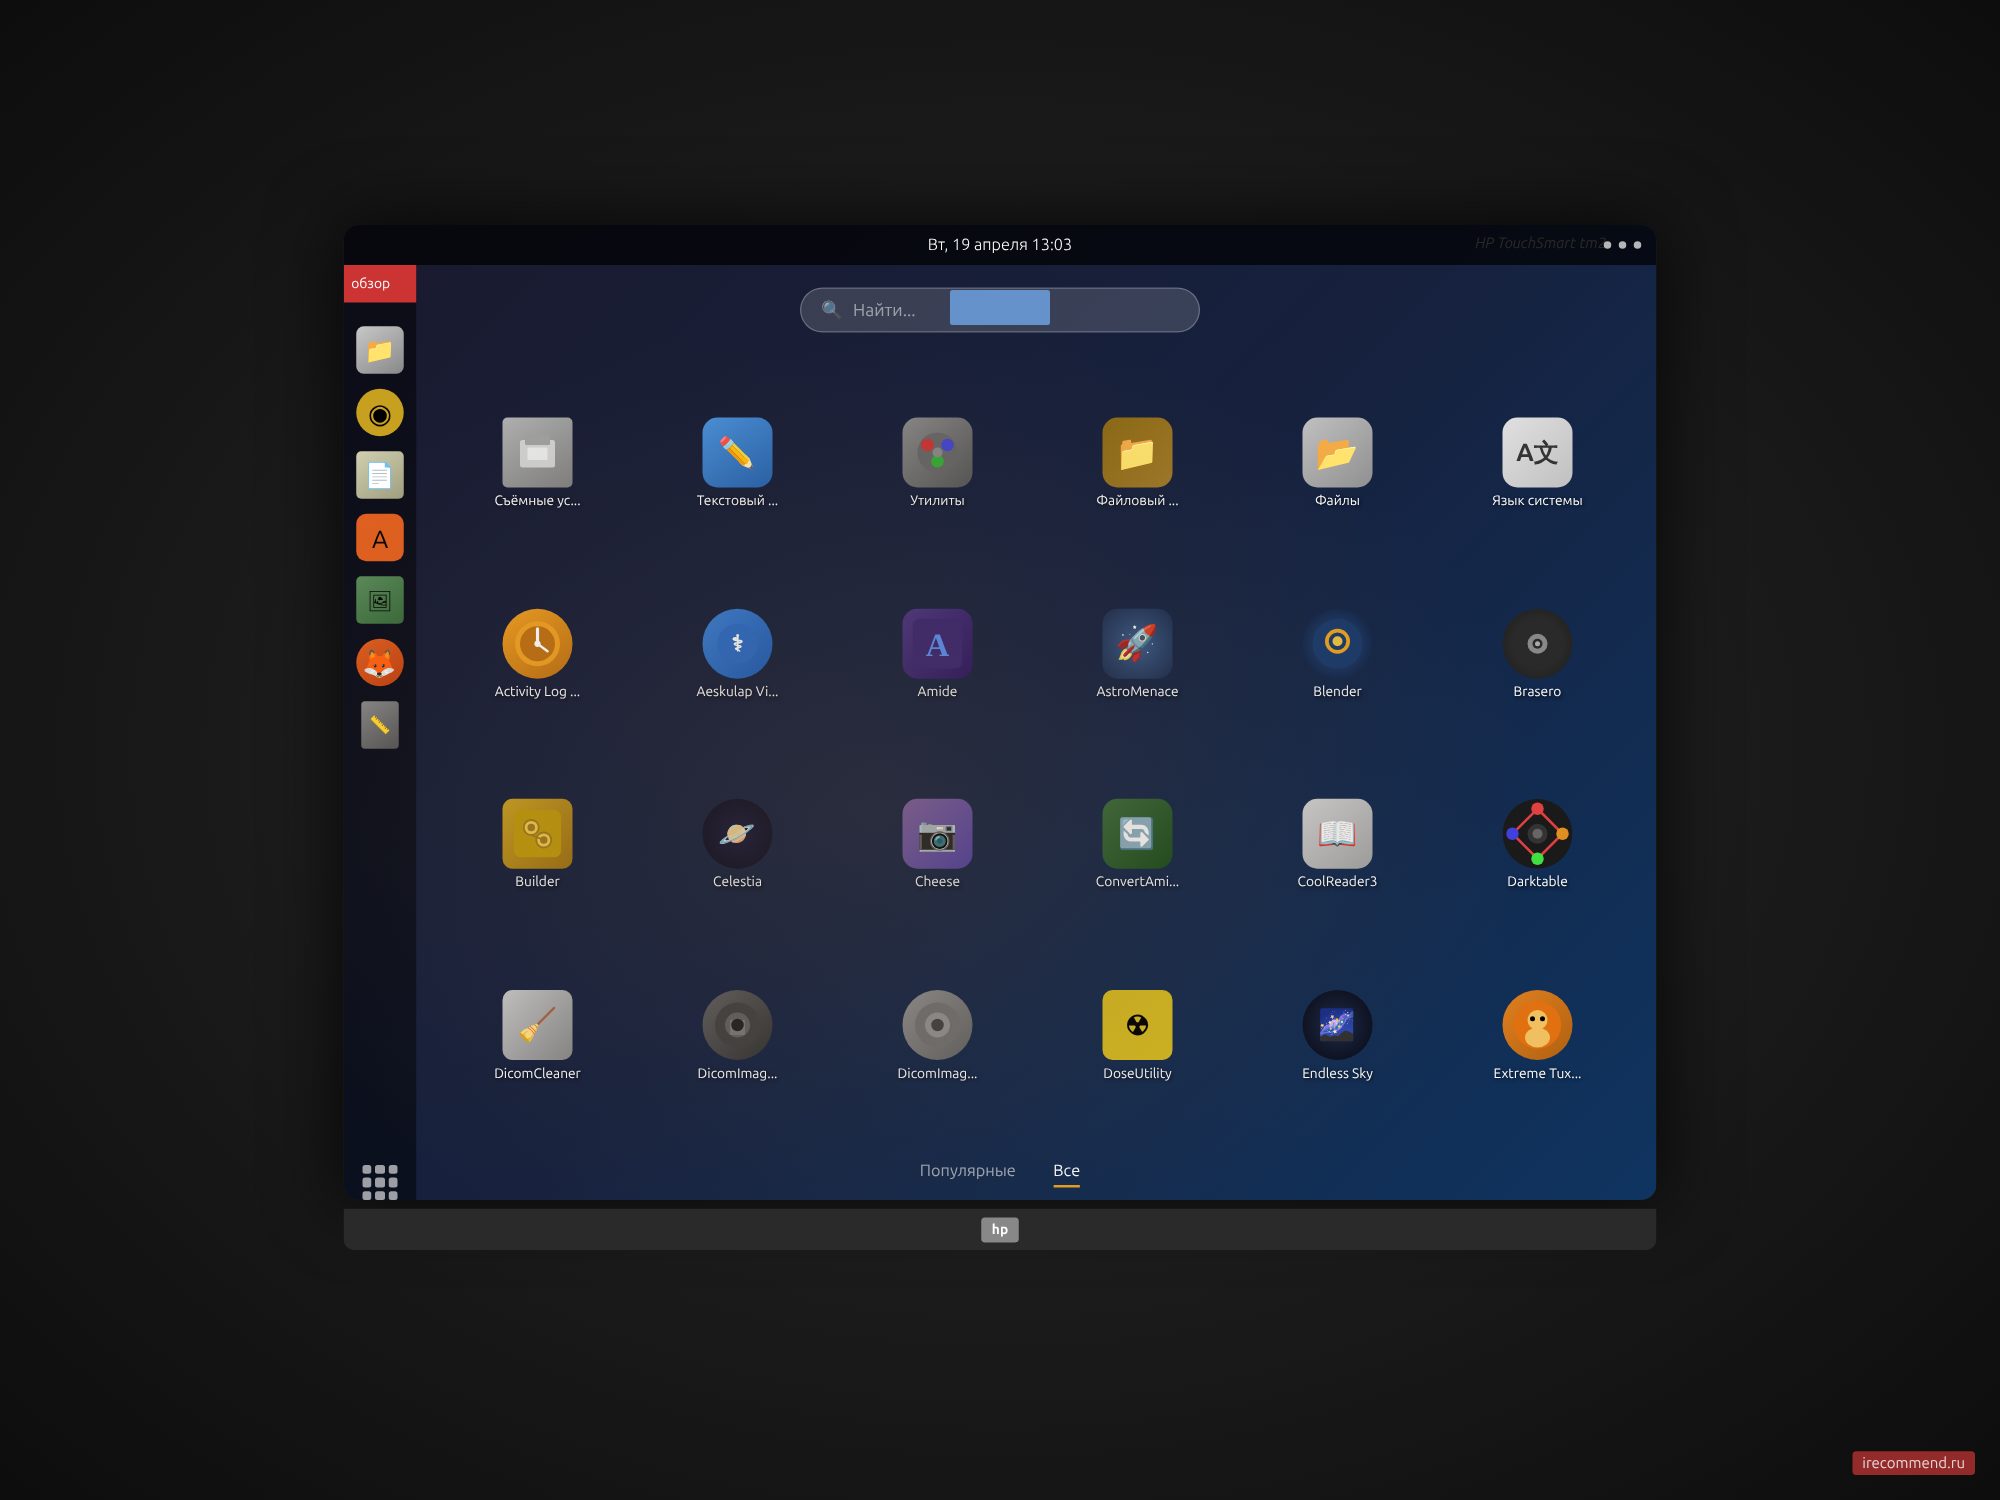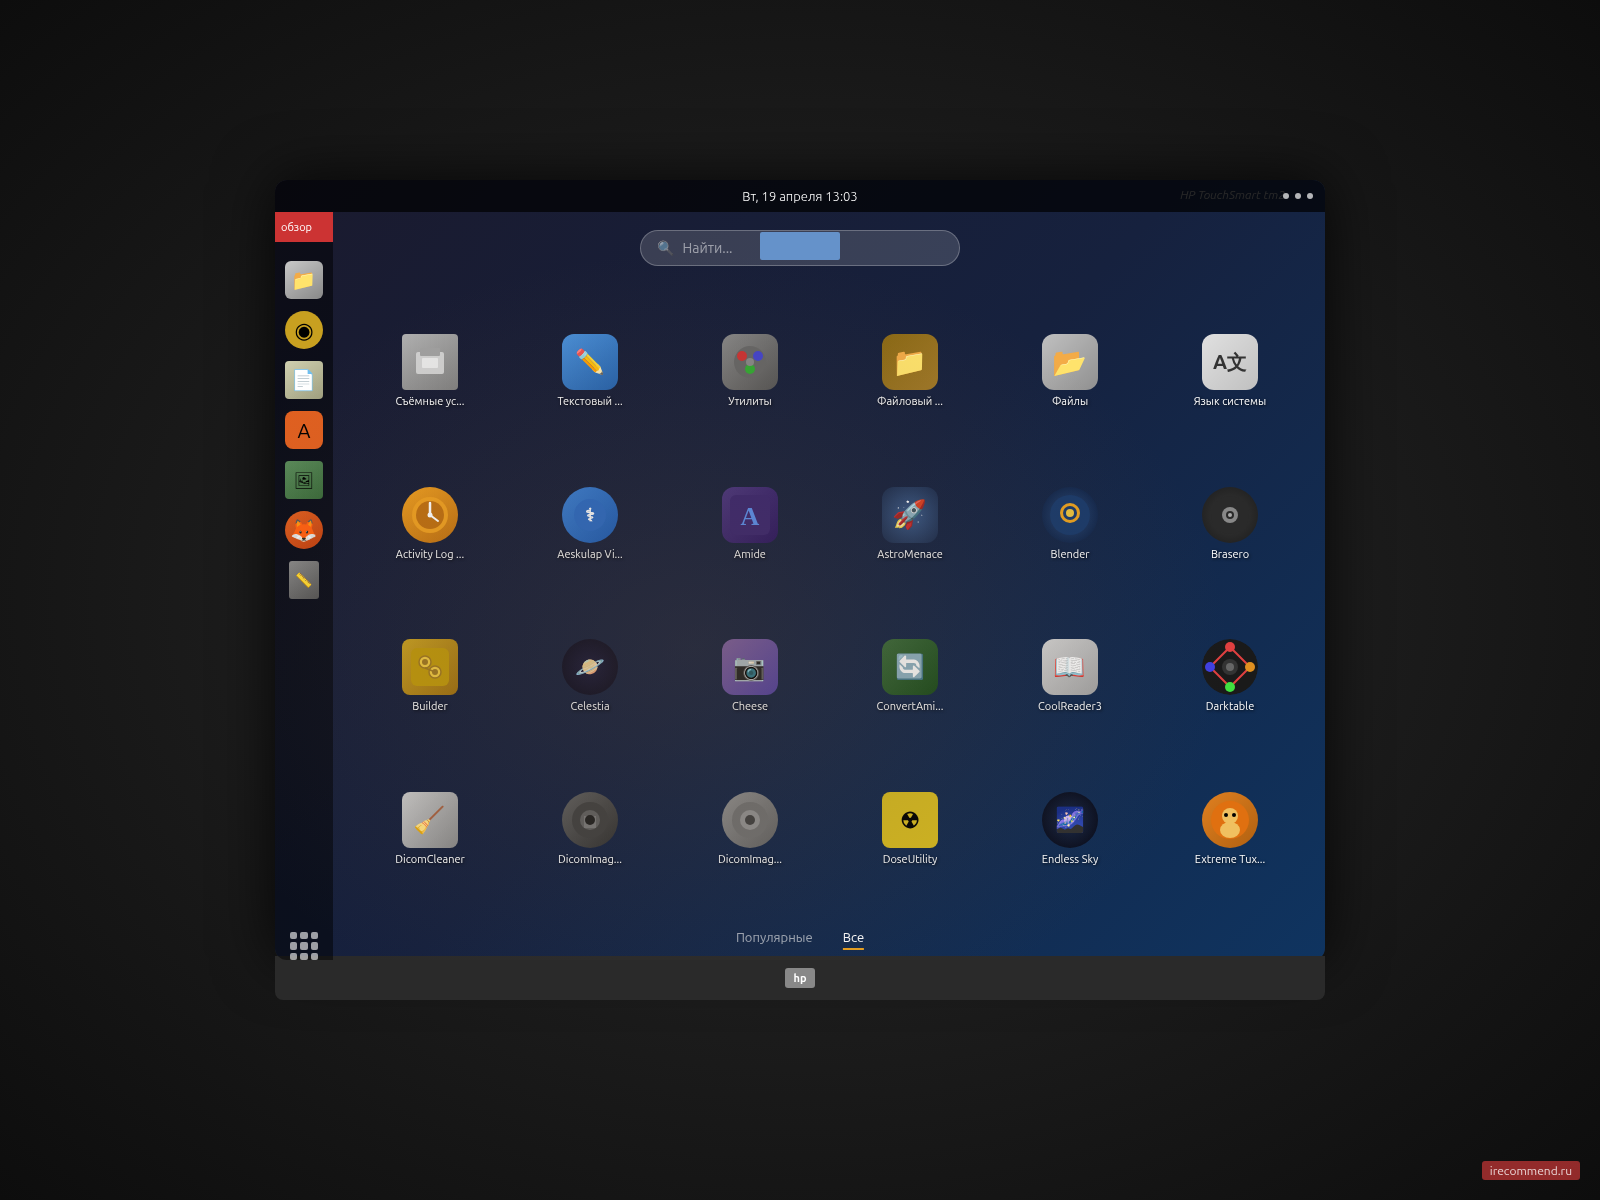--- a/index.html
+++ b/index.html
@@ -597,21 +597,21 @@
             <span>Популярные</span>
           </div>
           <div class="bottom-tab active">
             <span>Все</span>
           </div>
         </div>
 
       </div>
     </div>
 
-    <div style="position:absolute;bottom:-40px;left:50%;transform:translateX(-50%);background:#2a2a2a;width:1050px;height:44px;border-radius:0 0 8px 8px;display:flex;align-items:center;justify-content:center;">
+    <div style="position:absolute;bottom:-40px;left:50%;transform:translateX(-50%);background:#2a2a2a;width:1050px;height:33px;border-radius:0 0 8px 8px;display:flex;align-items:center;justify-content:center;">
       <div style="width:30px;height:20px;background:#888;border-radius:3px;display:flex;align-items:center;justify-content:center;font-size:11px;color:#fff;font-weight:bold;">hp</div>
     </div>
   </div>
 
   <div class="recommend-watermark">
     <span>irecommend.ru</span>
   </div>
 
 </div>
 

